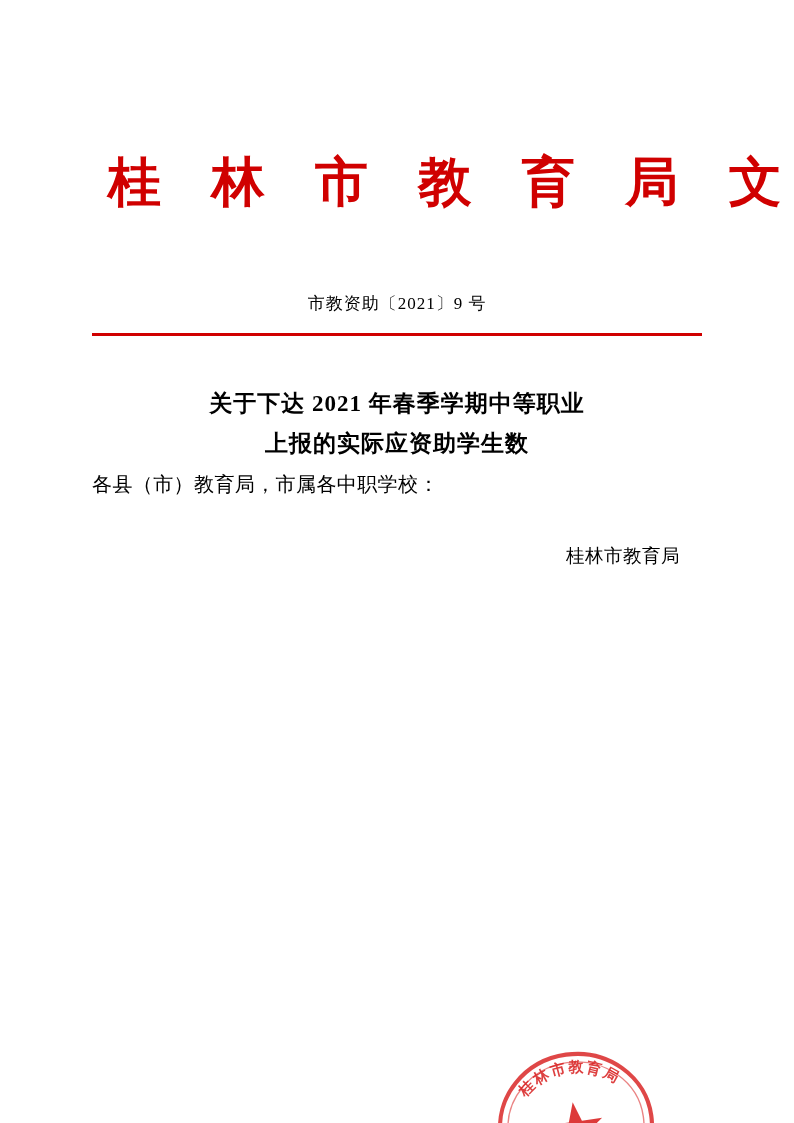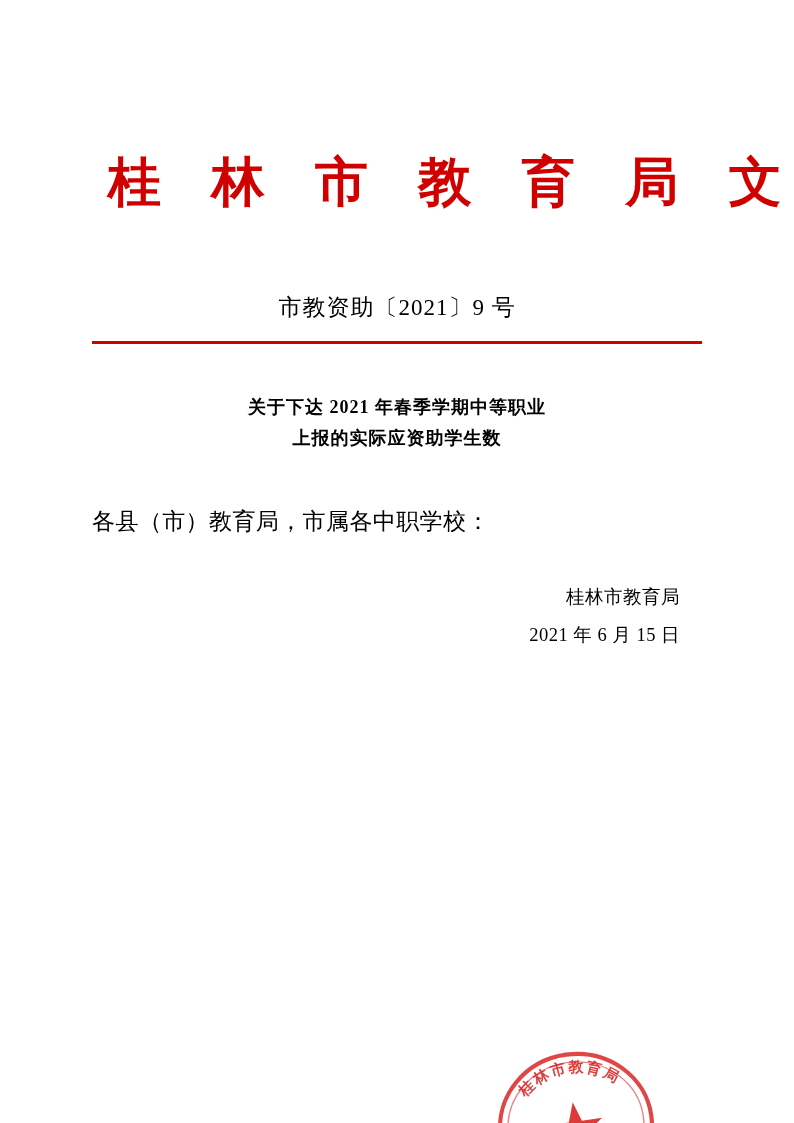--- a/index.html
+++ b/index.html
@@ -36,49 +36,48 @@
     font-size: 53px;
     letter-spacing: 16px;
     line-height: 1.2;
     text-indent: 16px;
     white-space: nowrap;
   }
 
   .doc-number {
     margin-top: 78px;
     text-align: center;
-    font-size: 23px;
+    font-size: 17px;
     letter-spacing: 1px;
     font-family: "Liberation Serif", "DejaVu Serif", serif;
   }
 
   .red-rule {
     margin-top: 18px;
     height: 3px;
     background: #d00000;
     width: 100%;
   }
 
   
   .doc-title {
     margin-top: 48px;
     text-align: center;
-    font-size: 18px;
+    font-size: 23px;
     font-weight: bold;
     line-height: 1.75;
     letter-spacing: 1px;
   }
   .doc-title .line {
     display: block;
   }
 
   
   .body-text {
-    margin-top: 44px;
-    font-size: 23px;
+    font-size: 20px;
     line-height: 2.02;
     letter-spacing: 0.4px;
     text-align: justify;
     text-justify: inter-ideograph;
   }
   .body-text p {
     margin: 0;
   }
   .indent2 {
     text-indent: 2em;
@@ -159,21 +158,20 @@
     <span class="line">关于下达 2021 年春季学期中等职业</span>
     <span class="line">上报的实际应资助学生数</span>
   </div>
 
   <div class="body-text">
     <p>各县（市）教育局，市属各中职学校：</p>
   </div>
 
   <div class="signature">
     <div>桂林市教育局</div>
-    <div>2021 年 6 月 15 日</div>
   </div>
 
   <div class="seal">
     <svg width="168" height="168" viewBox="0 0 168 168" xmlns="http://www.w3.org/2000/svg">
       <g transform="rotate(-8 84 84)">
         <ellipse class="seal-ring" cx="84" cy="84" rx="76" ry="72"></ellipse>
         <ellipse class="seal-ring-inner" cx="84" cy="84" rx="68" ry="64"></ellipse>
 
         <path id="sealTopArc" d="M 20 90 A 64 60 0 0 1 148 90" fill="none"></path>
         <text class="seal-text">

